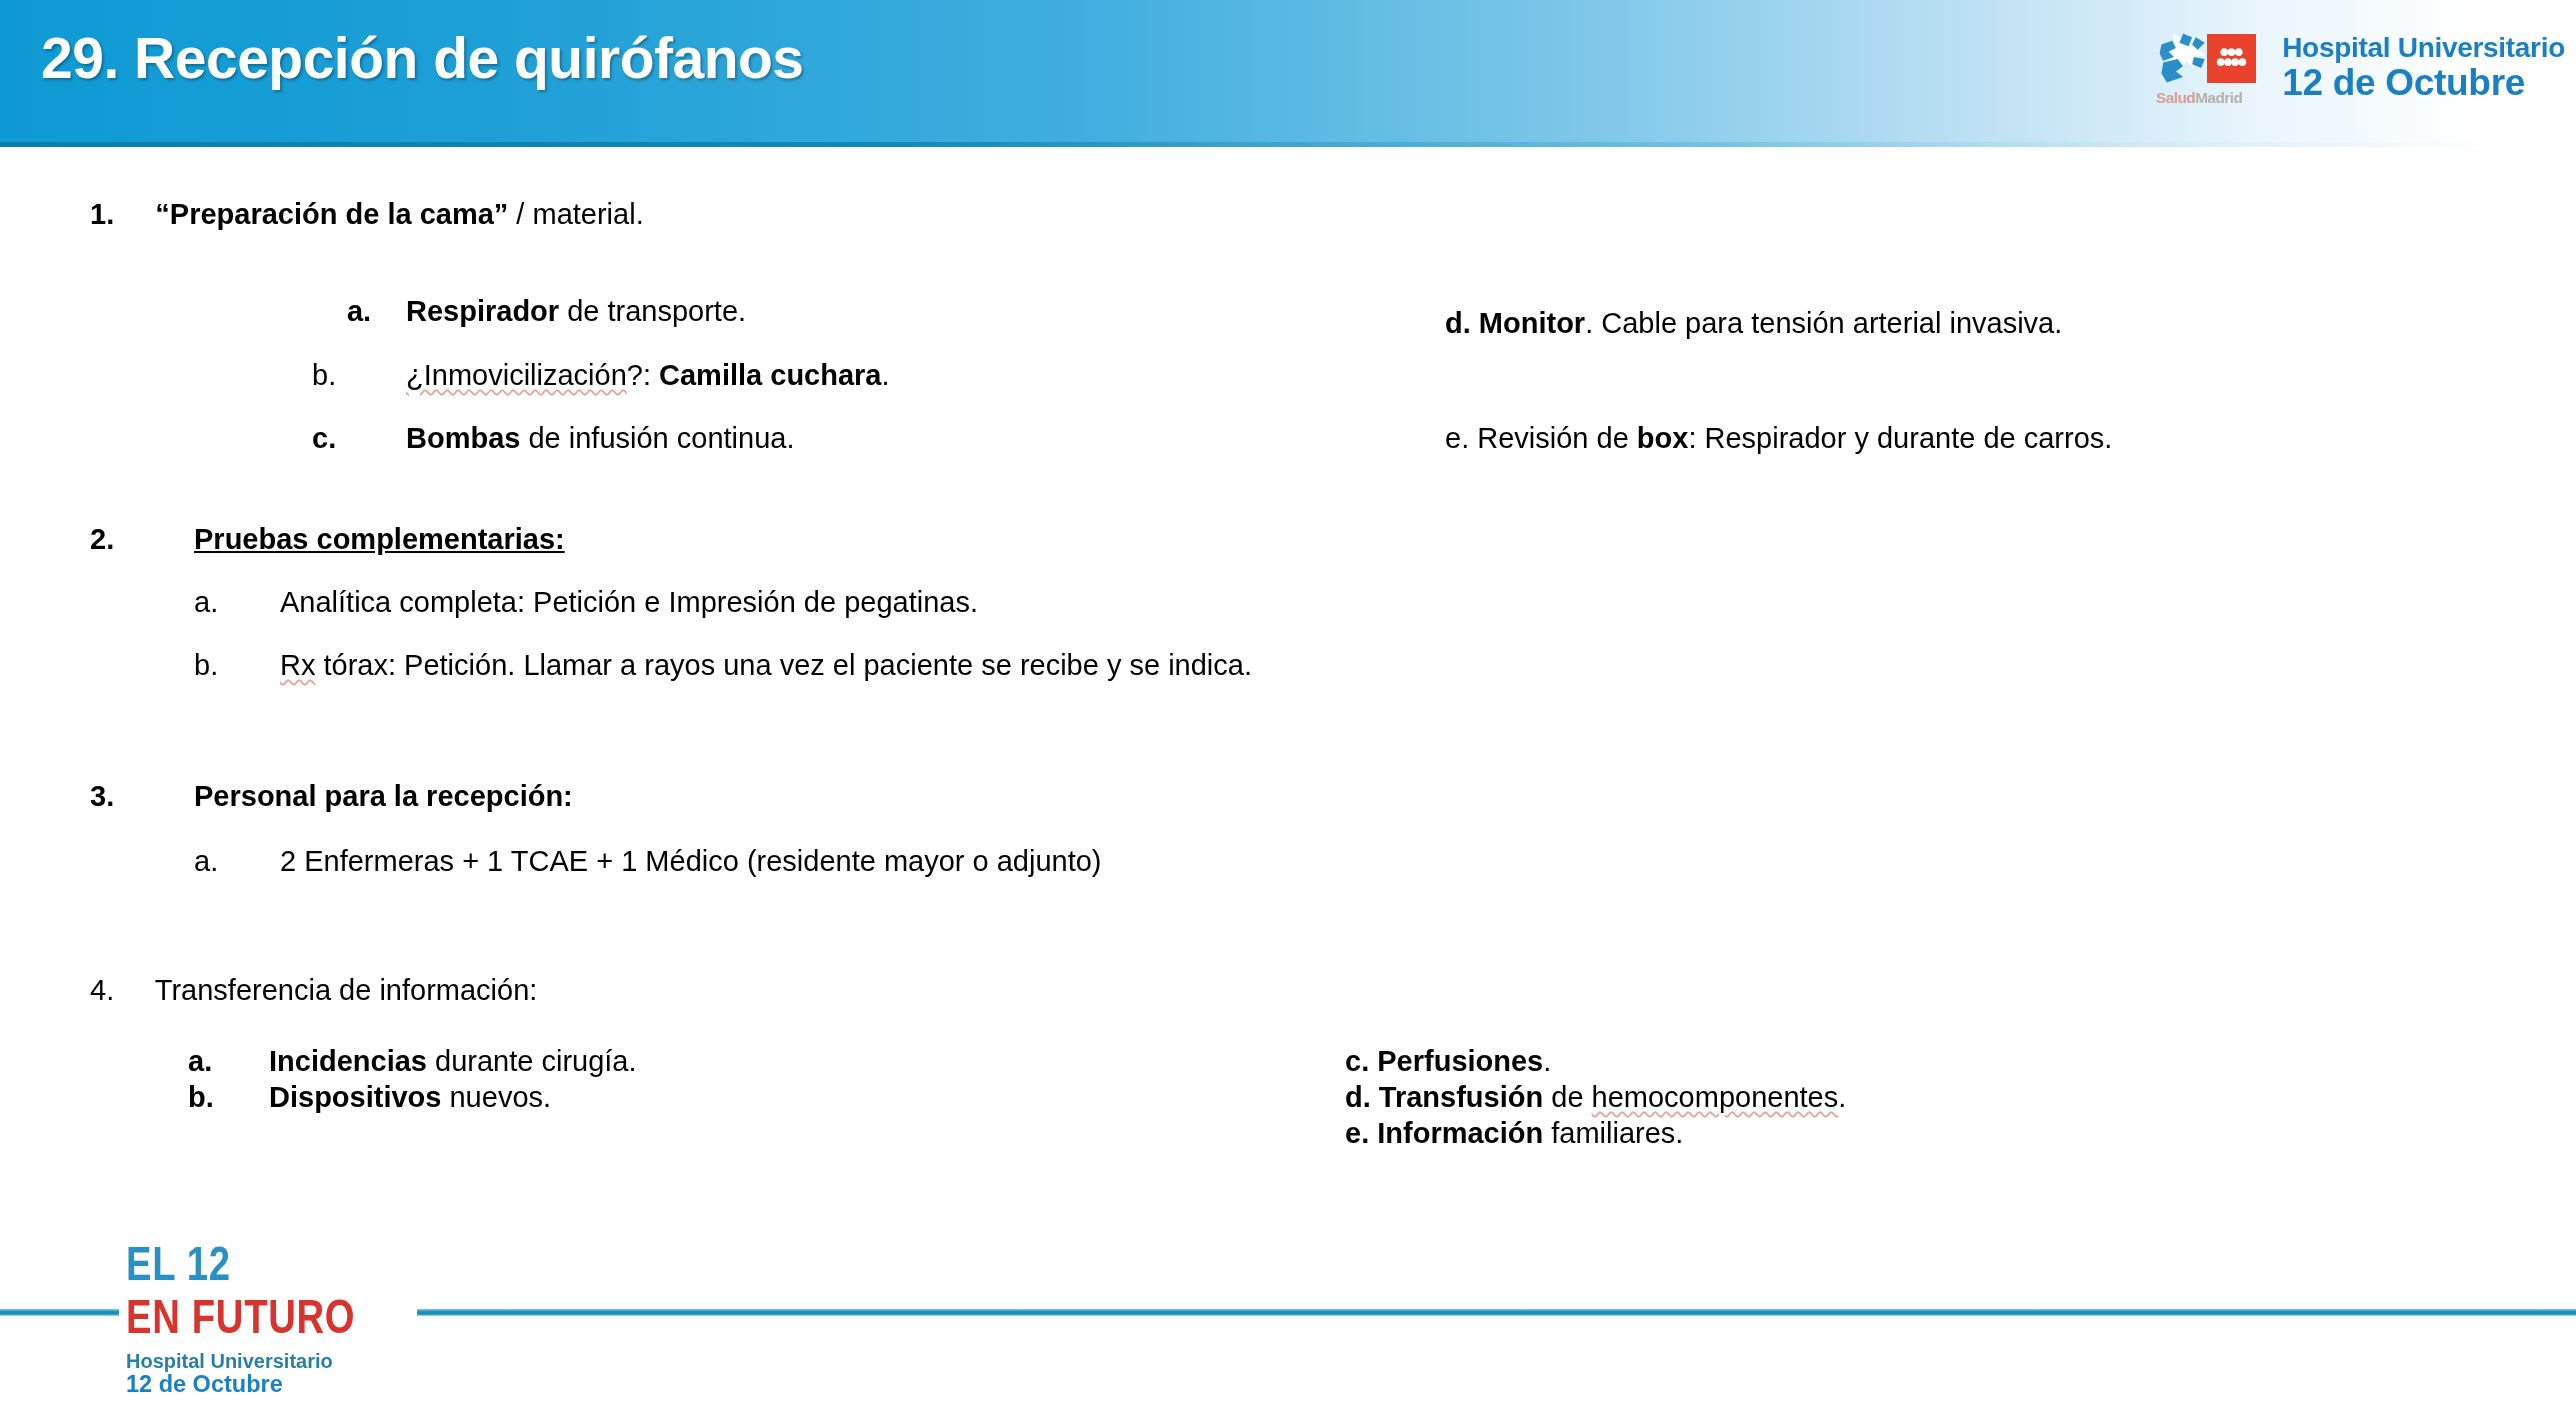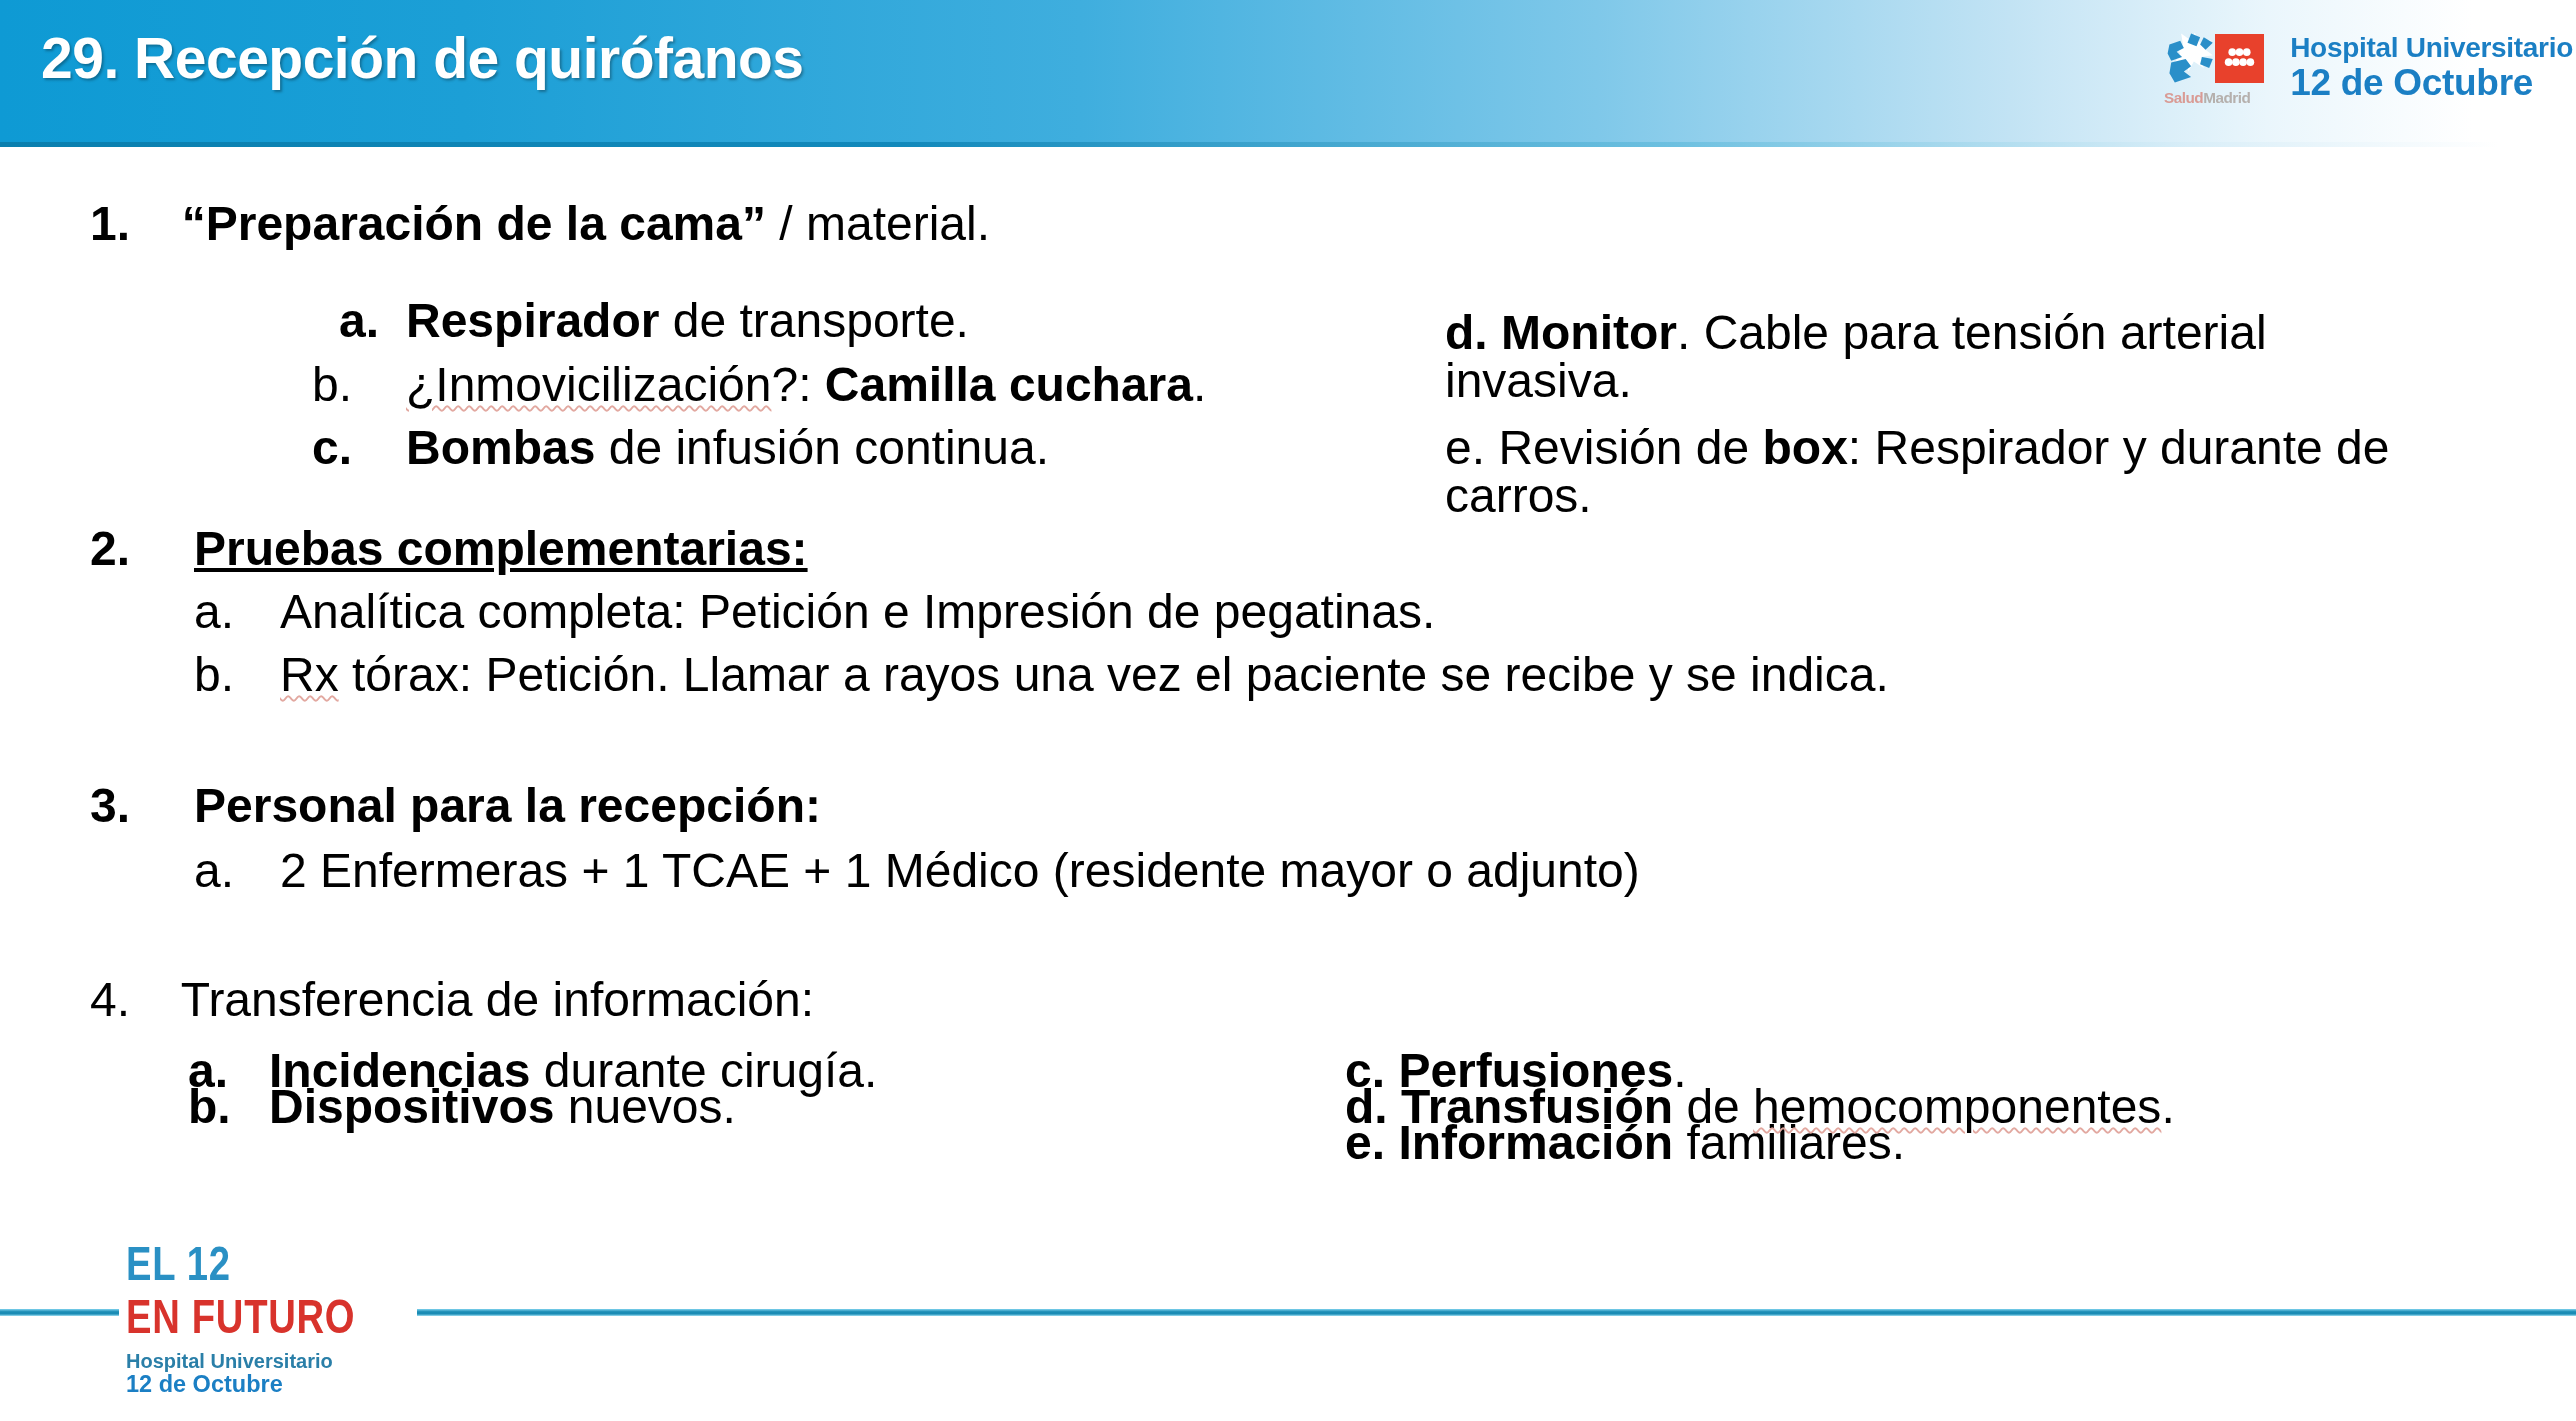--- a/index.html
+++ b/index.html
@@ -62,21 +62,20 @@
     left: 2156px;
     top: 27px;
     display: flex;
     align-items: center;
     height: 81px;
   }
   .logo-mark-wrap {
     position: relative;
     width: 119px;
     height: 78px;
-    margin-left: 8px;
   }
   .logo-figure {
     position: absolute;
     left: 0; top: 1.8px;
     width: 56px; height: 56px;
   }
   .logo-red-square {
     position: absolute;
     left: 51px; top: 5.4px;
     width: 49px; height: 49px;
@@ -117,21 +116,21 @@
     margin-top: 1.8px;
   }
 
   
   #content {
     position: absolute;
     left: 0;
     top: 144px;
     width: 2576px;
     height: 1156px;
-    font-size: 48px;
+    font-size: 29px;
     line-height: 1.0;
   }
   .line {
     position: absolute;
     white-space: nowrap;
   }
   .wrapline {
     position: absolute;
     white-space: normal;
   }

